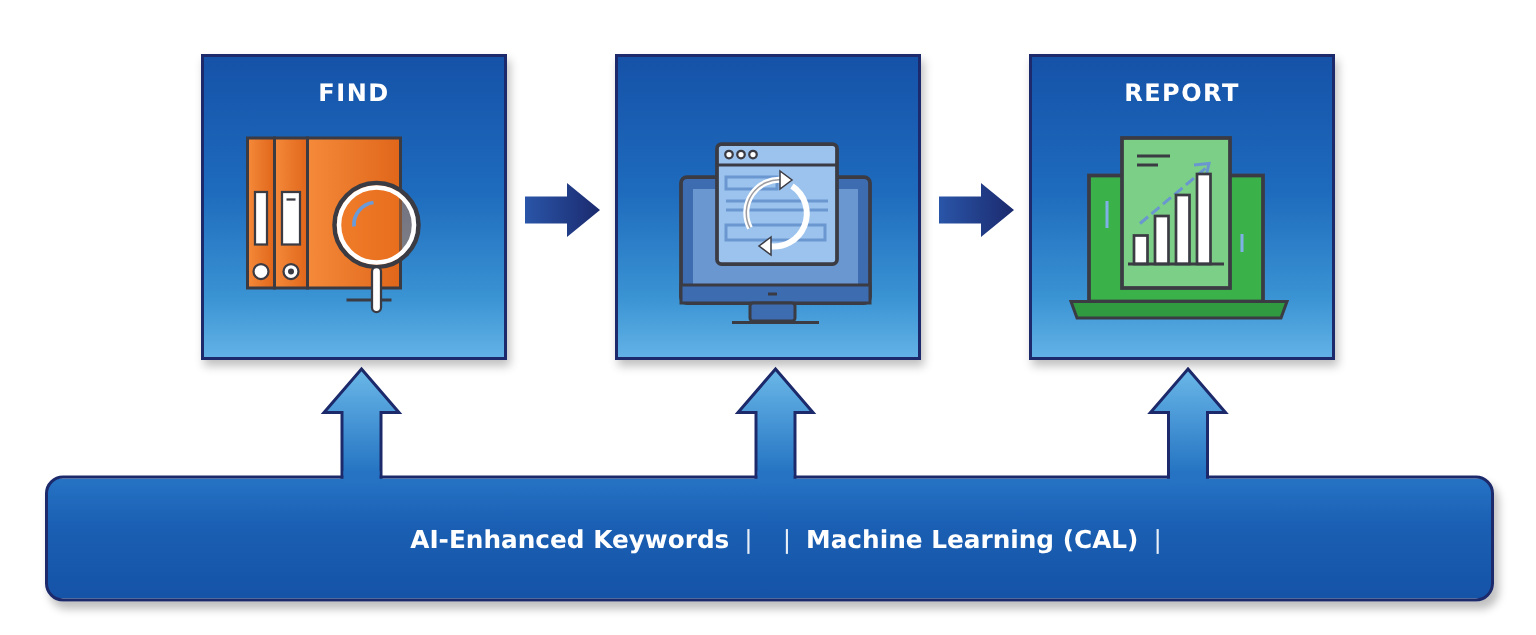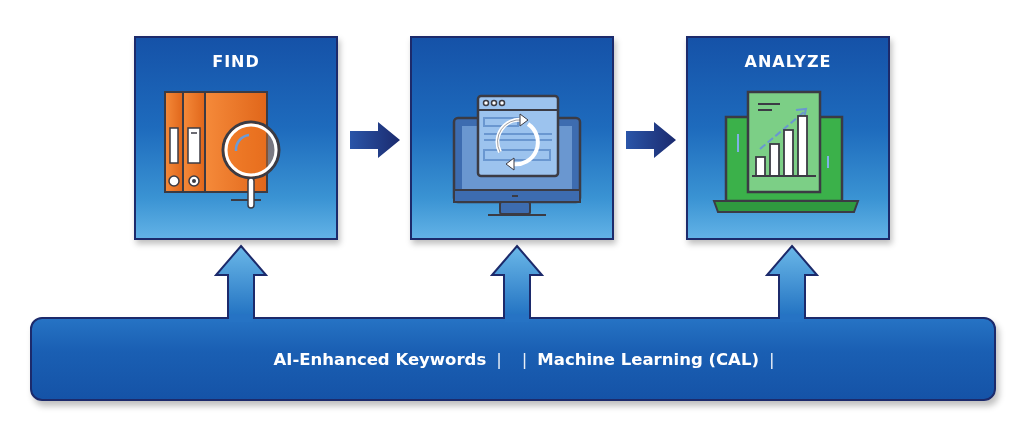--- a/index.html
+++ b/index.html
@@ -101,21 +101,21 @@
       <rect x="72" y="76" width="66" height="10" fill="none" stroke="#6a97d0" stroke-width="2"></rect>
       <path d="M88 78 A22 22 0 0 1 110 46" fill="none" stroke="#fff" stroke-width="4"></path>
       <path d="M88 78 A22 22 0 0 1 110 46" fill="none" stroke="#3b3b44" stroke-width="1" opacity="0.5"></path>
       <path d="M108 40 L116 46 L108 52 Z" fill="#fff" stroke="#3b3b44" stroke-width="1"></path>
       <path d="M116 50 A22 22 0 0 1 100 90" fill="none" stroke="#fff" stroke-width="4"></path>
       <path d="M102 84 L94 90 L102 96 Z" fill="#fff" stroke="#3b3b44" stroke-width="1"></path>
     </svg>
   </div>
 
   <div class="step-box" style="left:686px">
-    <div class="step-title">ANALYZE</div>
+    <div class="step-title">REPORT</div>
     <svg class="step-icon" viewBox="0 0 200 160">
       <rect x="38" y="43" width="116" height="84" fill="#3bb14a" stroke="#3b3b44" stroke-width="2.5"></rect>
       <line x1="50" y1="60" x2="50" y2="78" stroke="#7fb1e6" stroke-width="2"></line>
       <line x1="140" y1="82" x2="140" y2="94" stroke="#7fb1e6" stroke-width="2"></line>
       <path d="M26 127 L170 127 L166 138 L30 138 Z" fill="#2f9a3f" stroke="#3b3b44" stroke-width="2"></path>
       <rect x="60" y="18" width="72" height="100" fill="#7ccf86" stroke="#3b3b44" stroke-width="2.5"></rect>
       <line x1="70" y1="30" x2="92" y2="30" stroke="#3b3b44" stroke-width="2"></line>
       <line x1="70" y1="36" x2="84" y2="36" stroke="#3b3b44" stroke-width="2"></line>
       <path d="M72 75 L116 38" fill="none" stroke="#6a97d0" stroke-width="2" stroke-dasharray="7 3"></path>
       <path d="M108 36 L118 35 L116 44" fill="none" stroke="#6a97d0" stroke-width="2"></path>

